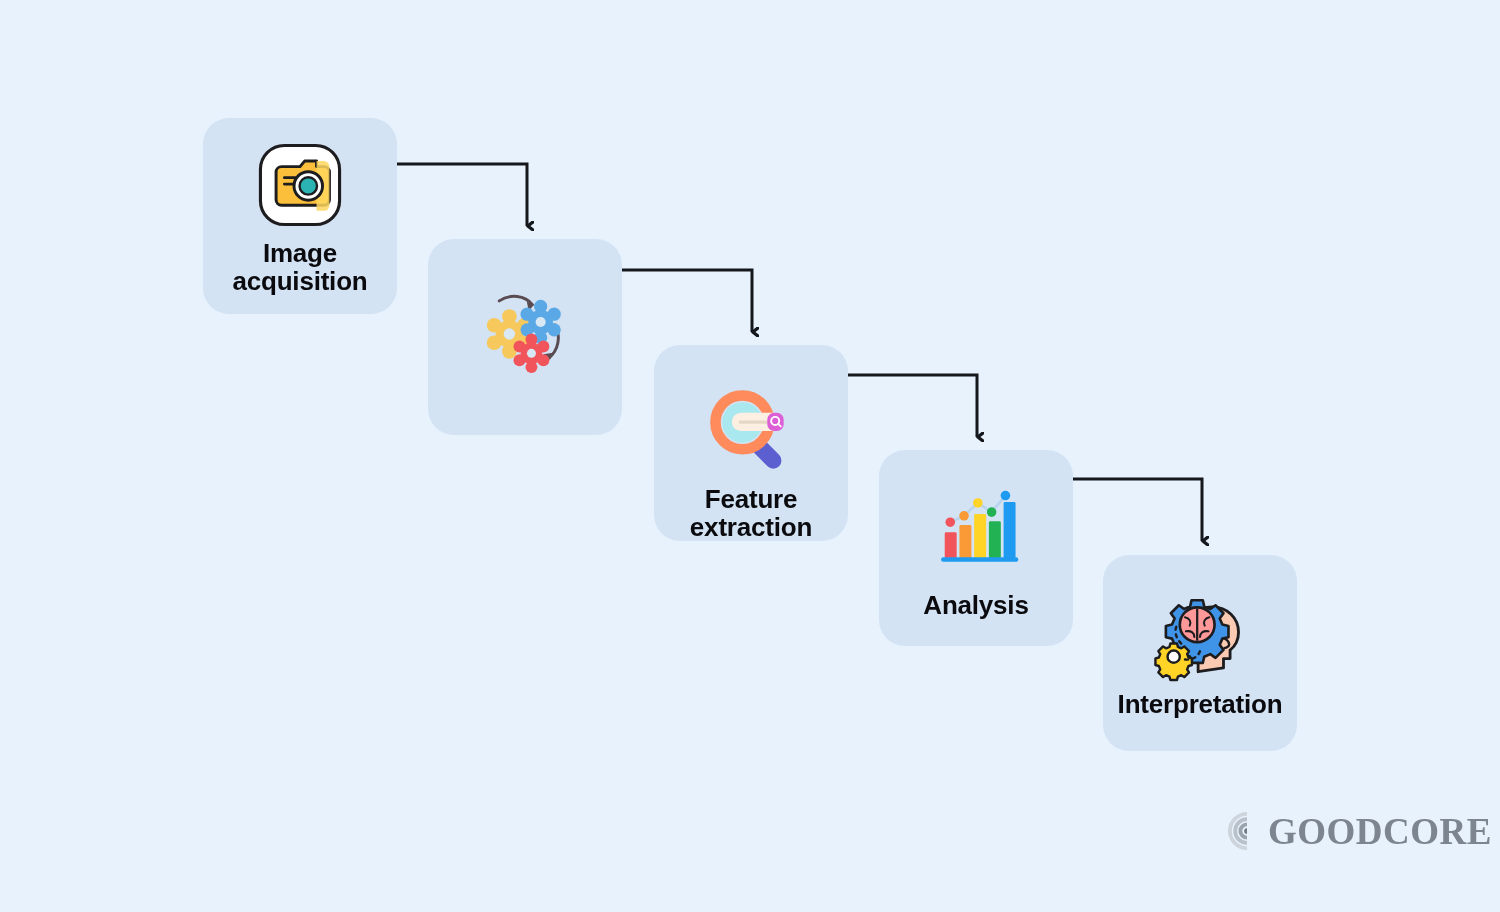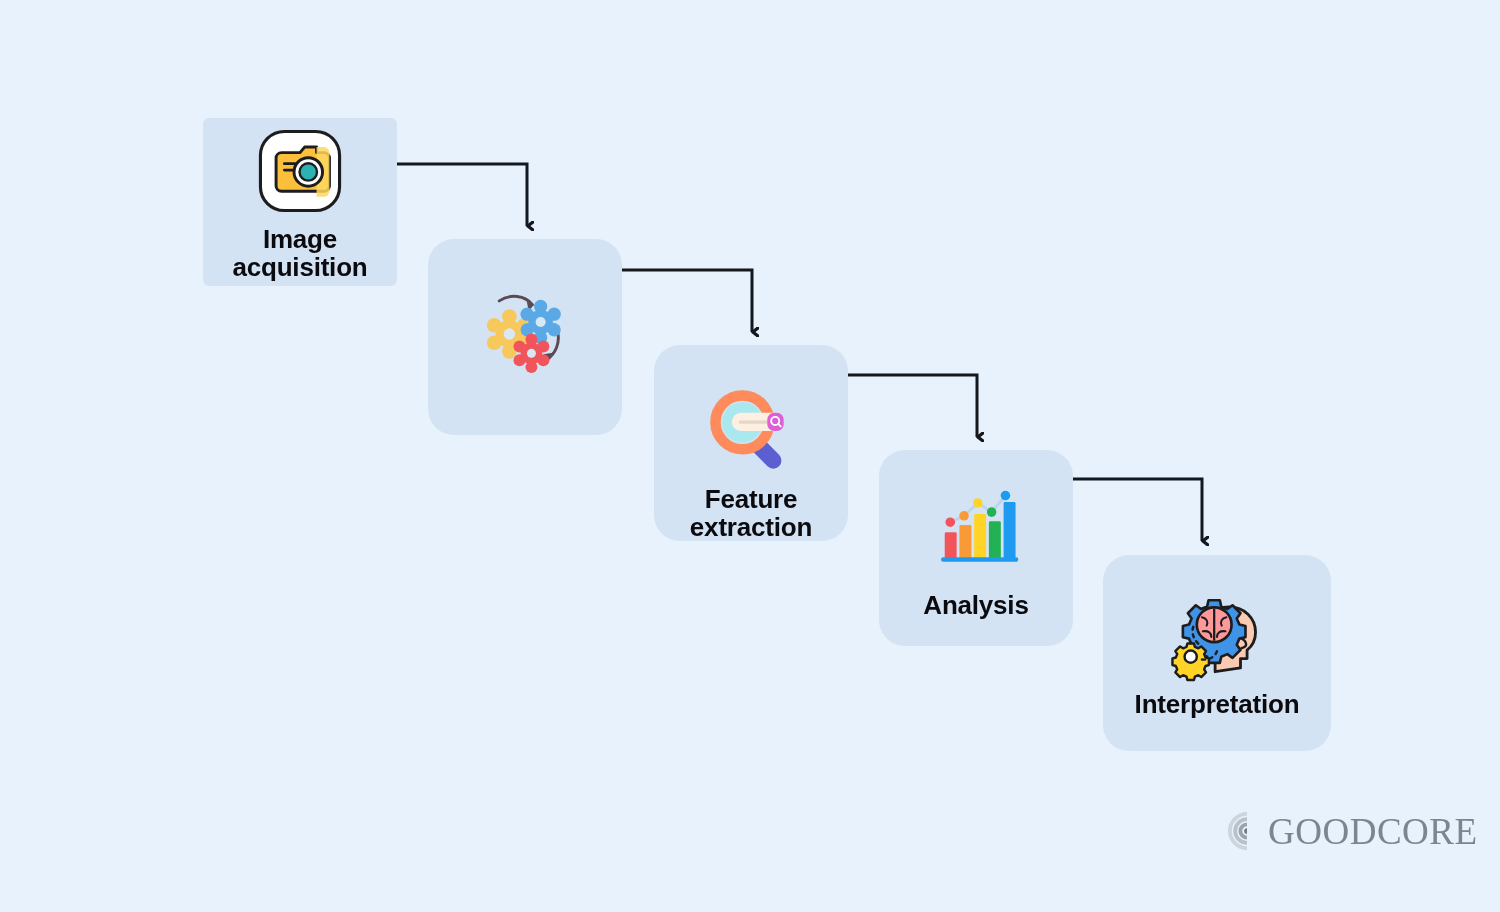--- a/index.html
+++ b/index.html
@@ -49,33 +49,34 @@
     font-family: "Liberation Sans", sans-serif;
     font-weight: 700;
     font-size: 26px;
     line-height: 1.08;
     color: #0b0b0f;
     text-align: center;
     letter-spacing: -0.2px;
     padding: 0 6px;
     white-space: pre-line;
   }
-  #card-image-acquisition { left: 203px; top: 118px;  width: 194px; height: 168px; border-radius: 6px; }
+  #card-image-acquisition { left: 203px; top: 118px;  width: 194px; height: 196px; }
   #card-pre-processing    { left: 428px; top: 239px;  width: 194px; height: 196px; }
   #card-feature-extraction{ left: 654px; top: 345px;  width: 194px; height: 196px; justify-content: flex-end; }
   #card-analysis          { left: 879px; top: 450px;  width: 194px; height: 196px; gap: 12px; }
-  #card-interpretation    { left: 1103px; top: 555px; width: 228px; height: 196px; }
+  #card-interpretation    { left: 1103px; top: 555px; width: 194px; height: 196px; }
 
   .logo {
     position: absolute;
     left: 1228px;
     top: 812px;
     display: flex;
     align-items: center;
     gap: 2px;
+    font-weight: bold;
   }
   .logo-mark { width: 38px; height: 38px; display:block; }
   .logo-text {
     font-family: "Liberation Serif", serif;
     font-size: 37px;
     letter-spacing: 0.5px;
     color: #7d8590;
     line-height: 1;
   }
 </style>

